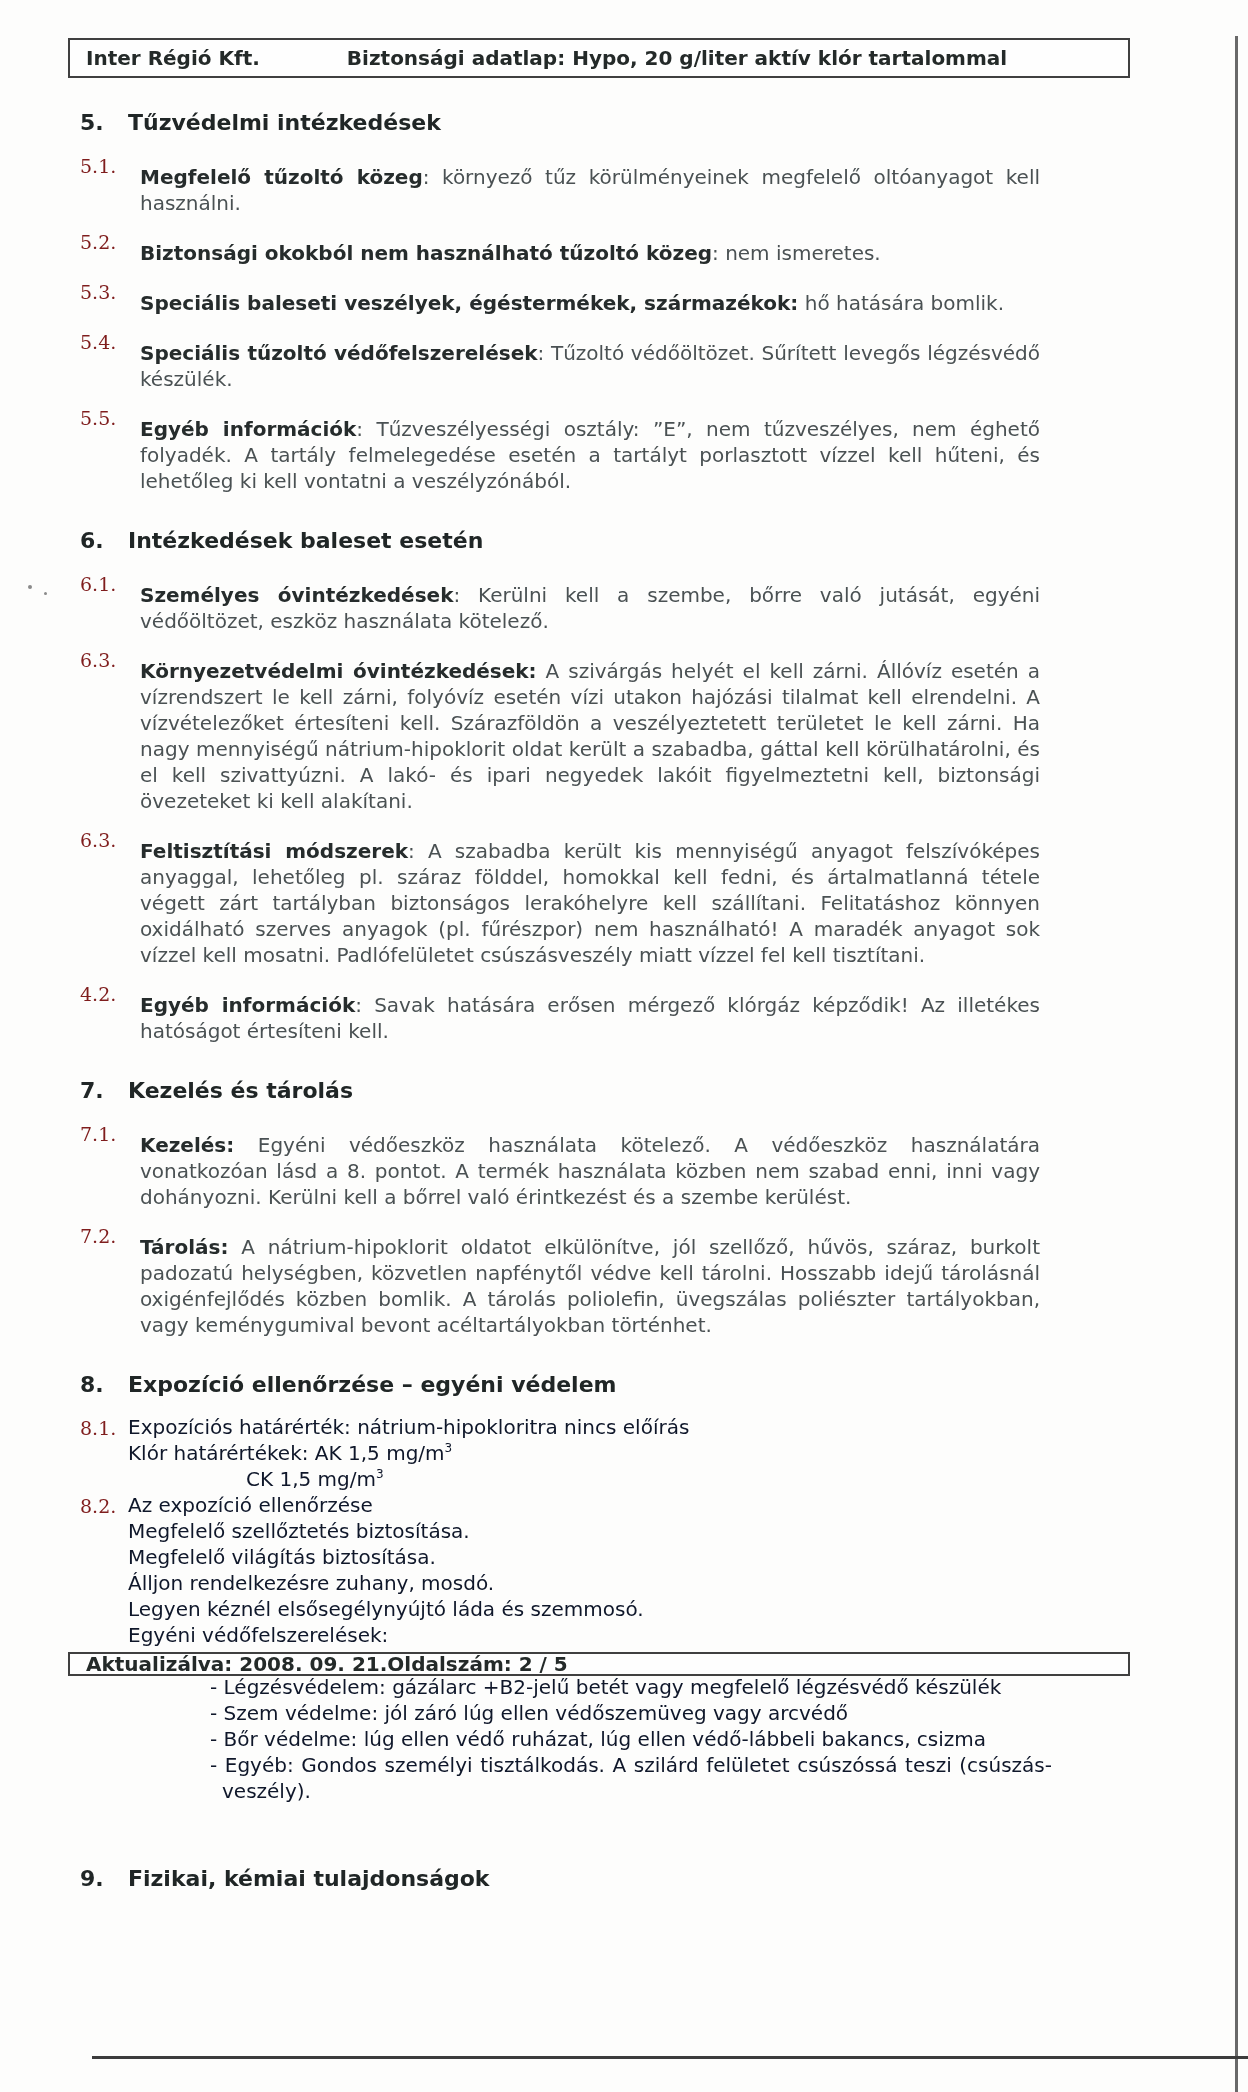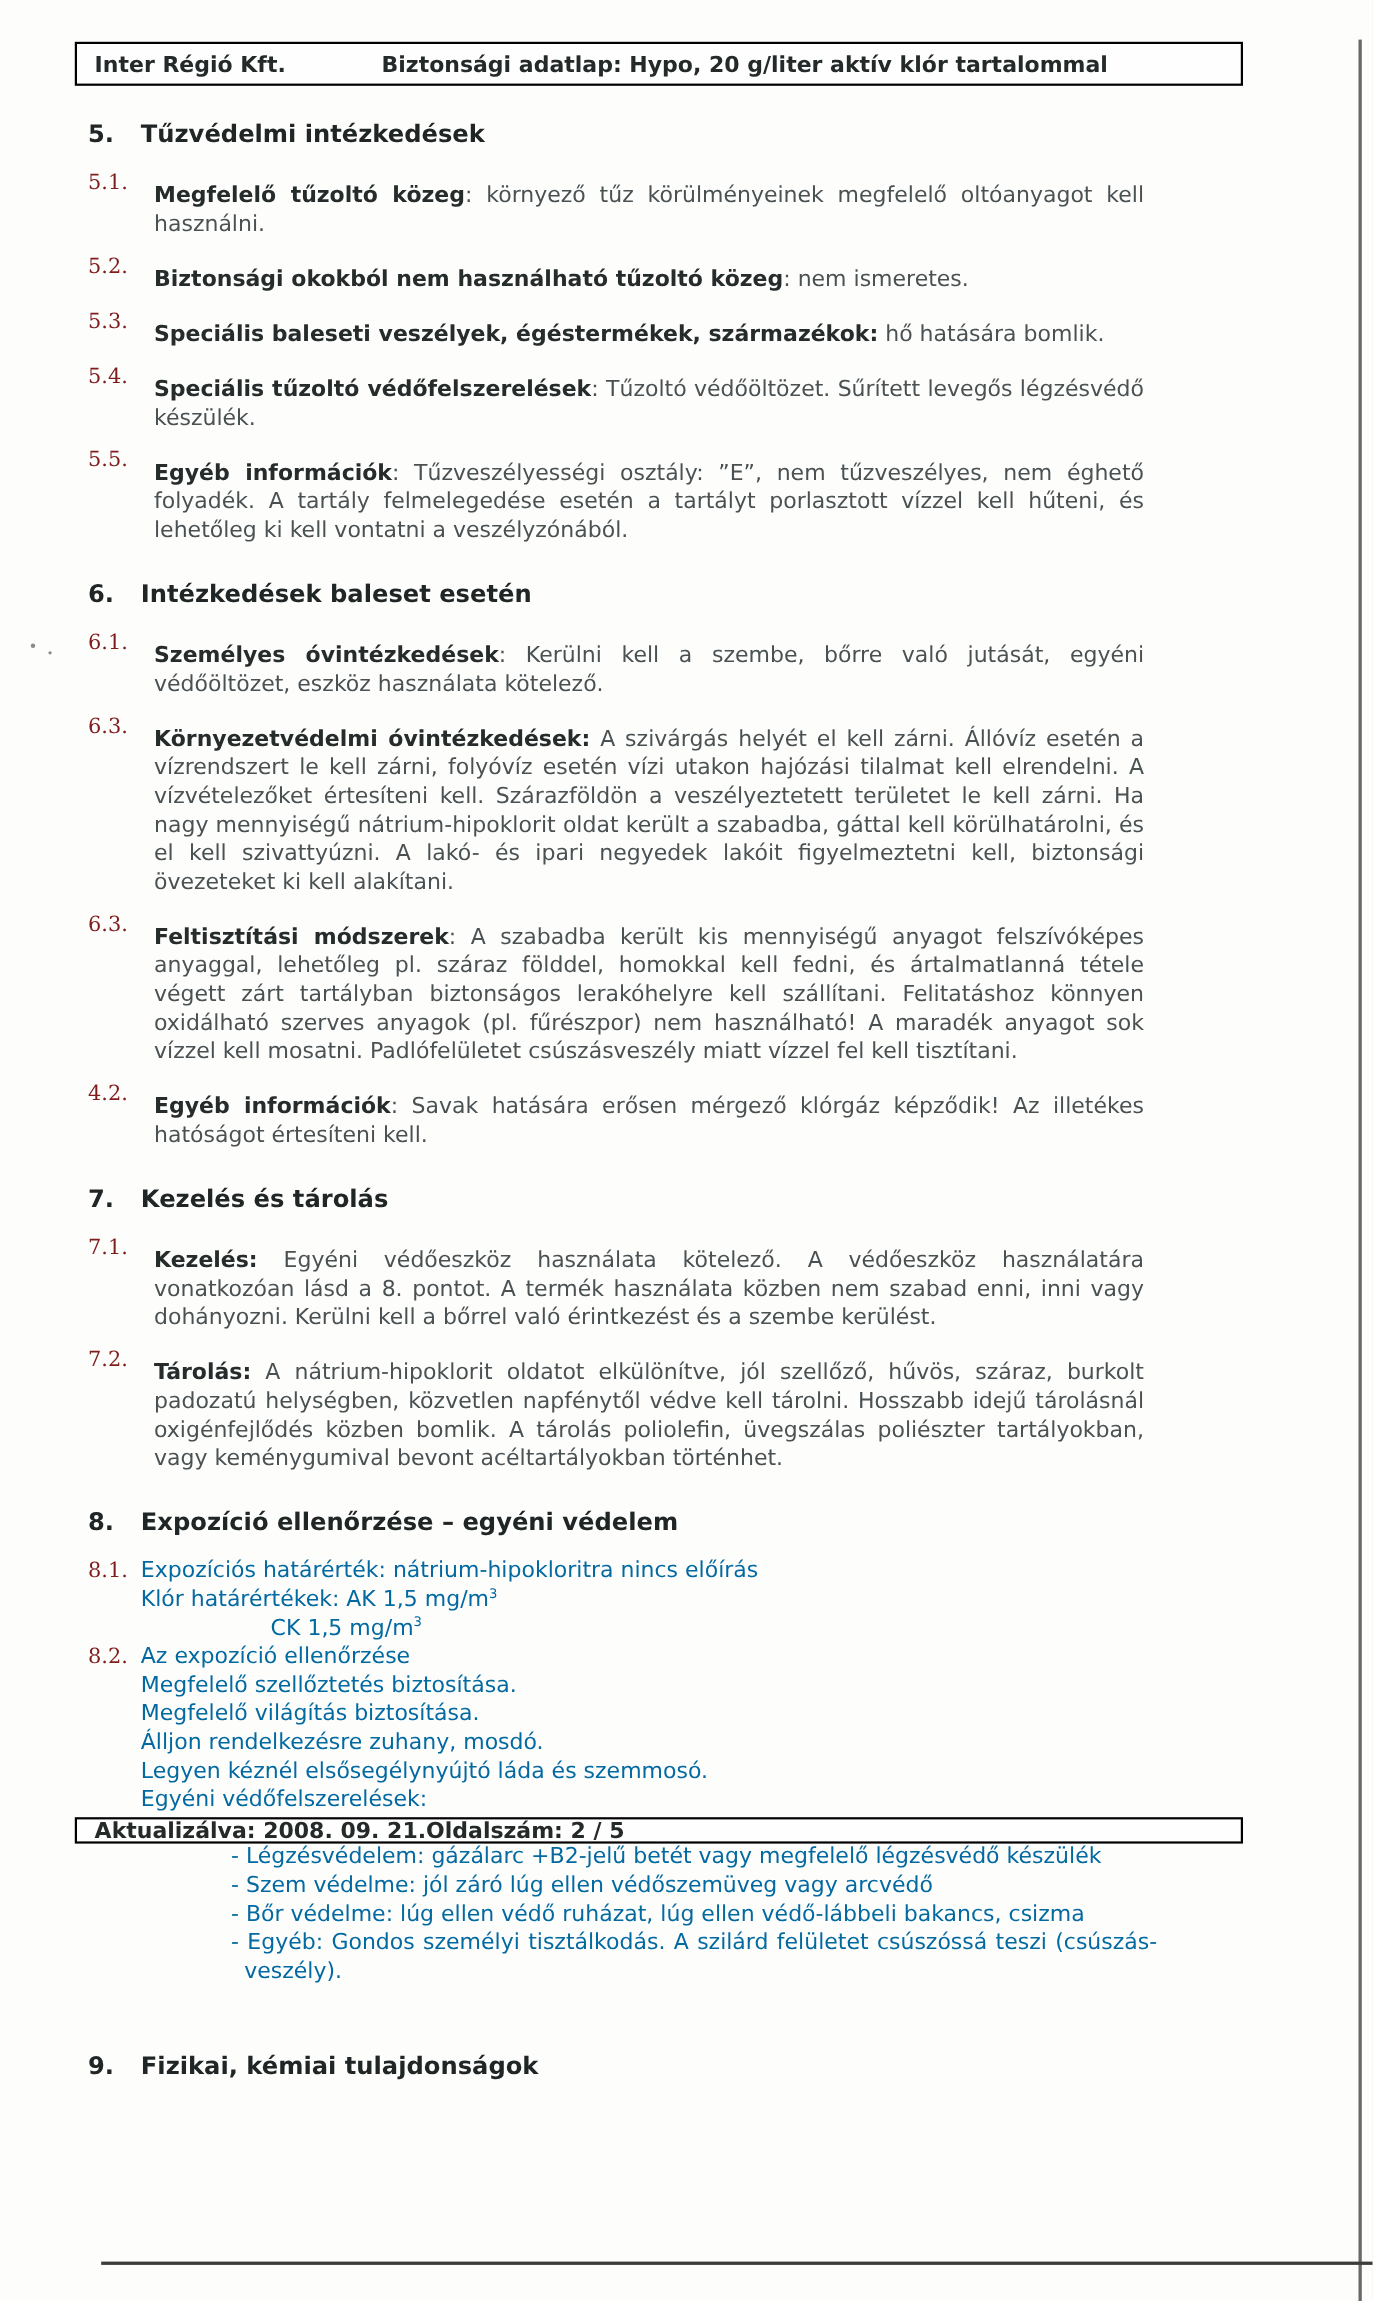--- a/index.html
+++ b/index.html
@@ -4,21 +4,21 @@
 <style>
   html,body { margin:0; padding:0; background:#e9e9e9; }
   .page {
     position:relative; width:1248px; height:2092px; margin:0 auto;
     background:#fdfdfc; overflow:hidden;
     font-family:"DejaVu Sans", sans-serif;
   }
   
   .hf-box {
     position:absolute; left:68px; width:1062px; box-sizing:border-box;
-    border:2px solid #000000; background:#fefefe;
+    border:2px solid #404040; background:#fefefe;
     display:flex; align-items:center;
     font-weight:700; font-size:20px; color:#242a29;
   }
   .header-box { top:38px; height:40px; }
   .header-company { width:200px; padding-left:16px; }
   .header-title { flex:1; text-align:center; padding-right:60px; }
   .footer-box { top:1652px; height:24px; justify-content:flex-start; padding:0 16px; }
   
   .main { position:absolute; left:80px; top:108px; width:972px; }
   .sec { margin-bottom:20px; }
@@ -31,21 +31,21 @@
   .item { display:grid; grid-template-columns:48px 1fr; }
   .inum {
     font-family:"DejaVu Serif", serif; font-size:19px; line-height:26px;
     color:#7f1d1d; padding-top:1px;
   }
   .ibody {
     margin:12px; font-size:20px; line-height:26px; text-align:justify;
     color:#4a5153;
   }
   .lbl { color:#262c2c; font-weight:700; }
-  .plain { font-size:20px; line-height:26px; color:#0369a1; }
+  .plain { font-size:20px; line-height:26px; color:#0f172a; }
   .ck-line { padding-left:118px; }
   sup.cube { font-size:12px; line-height:0; vertical-align:super; }
   .dash { padding-left:94px; text-indent:-12px; text-align:justify; }
   .sec-9 { margin-top:60px; }
   
   .scan-vline { position:absolute; top:36px; right:10px; width:3px; height:2056px; background:#4f4f4f; opacity:.85; }
   .scan-hline { position:absolute; top:2056px; left:92px; width:1156px; height:3px; background:#3c3c3c; }
   .speck { position:absolute; border-radius:50%; background:#8a8a8a; }
   .speck1 { left:28px; top:585px; width:4px; height:4px; }
   .speck2 { left:44px; top:592px; width:3px; height:3px; }

